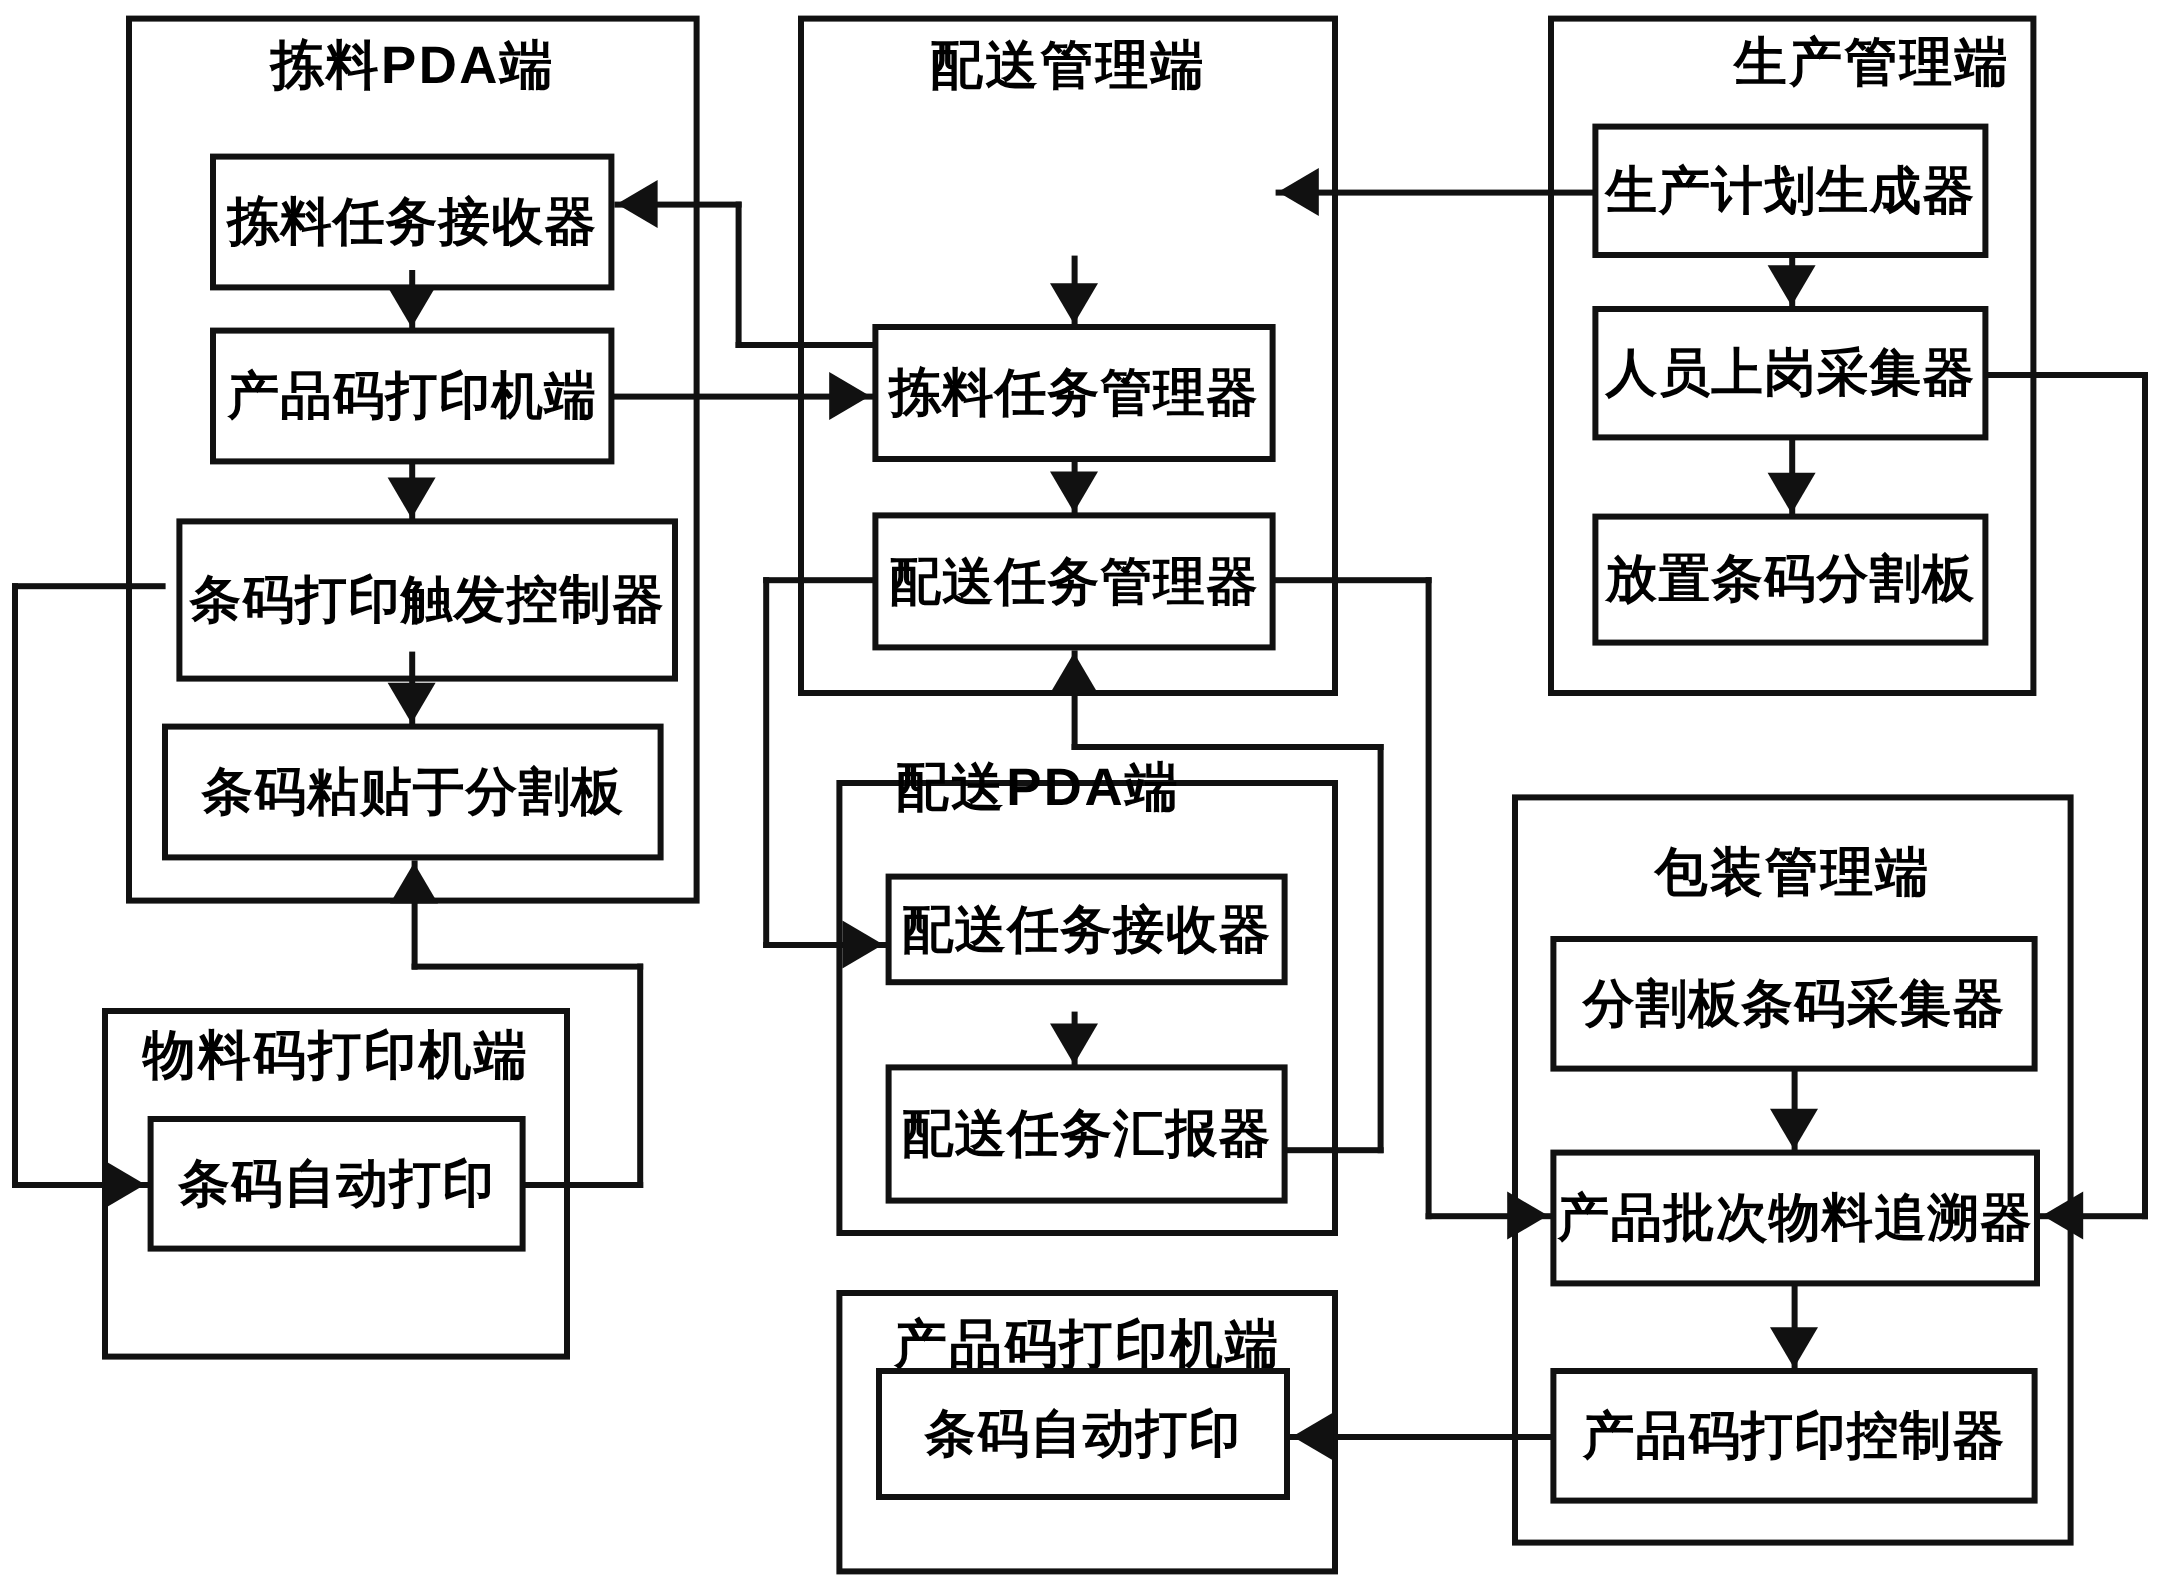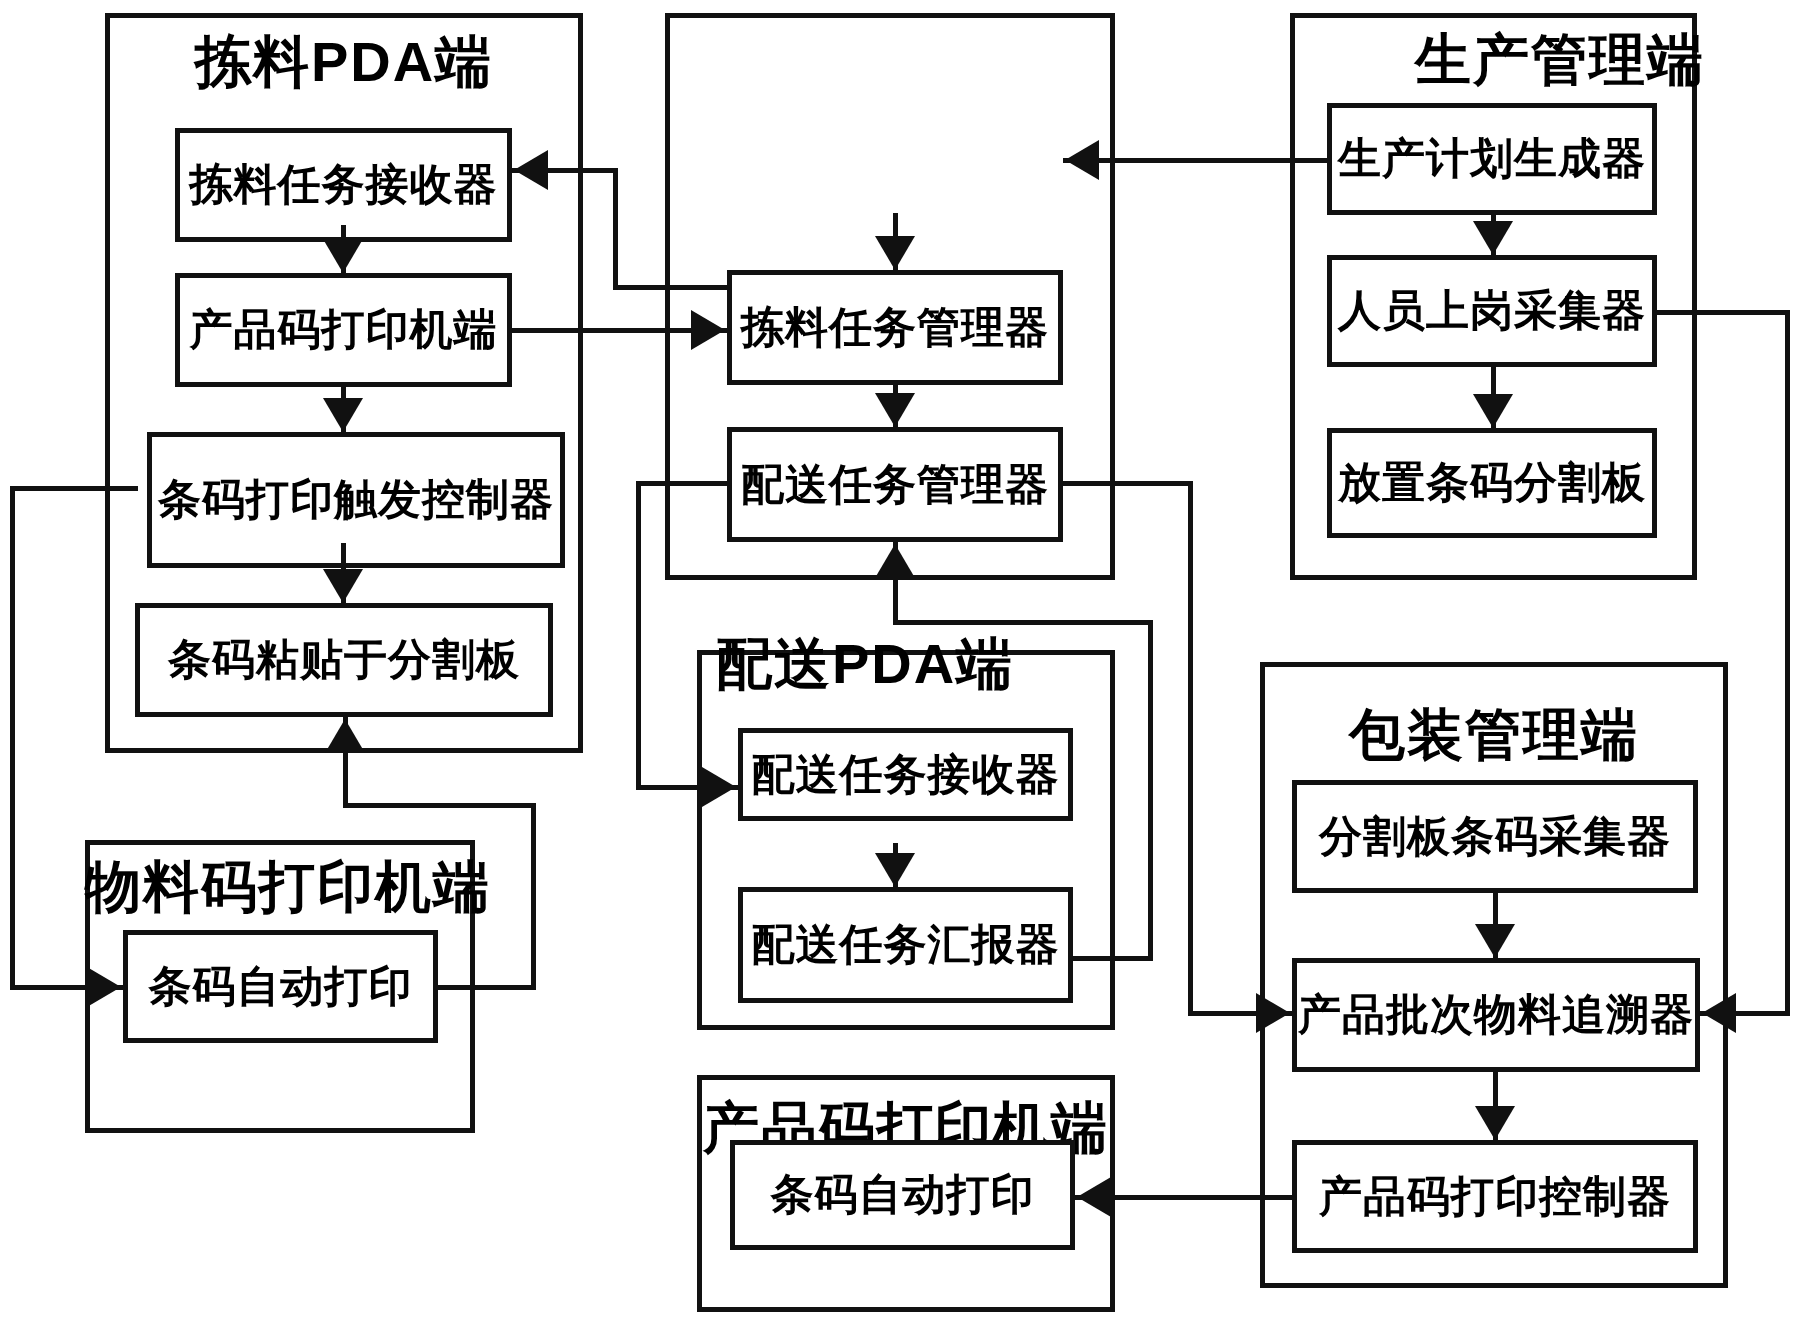--- a/index.html
+++ b/index.html
@@ -5,41 +5,42 @@
   html,body{margin:0;padding:0;background:#ffffff;}
   #diagram-root{
     position:relative;
     font-family:"Liberation Sans","DejaVu Sans",sans-serif;
     background:#ffffff;
     overflow:hidden;
   }
   .group{position:absolute;box-sizing:border-box;background:transparent;}
   .group-title{
     position:absolute;left:0;right:0;text-align:center;
-    font-size:56px;font-weight:600;color:#000;letter-spacing:2px;
+    font-size:44px;font-weight:600;color:#000;letter-spacing:2px;
     white-space:nowrap;
   }
   .node{
     position:absolute;box-sizing:border-box;background:#ffffff;
     display:flex;align-items:center;justify-content:center;
   }
   .node span{
     font-size:43px;font-weight:600;color:#000;letter-spacing:1px;
     white-space:nowrap;
   }
   .seg{position:absolute;}
   .arrowhead{position:absolute;width:0;height:0;}
 </style>
 </head>
 <body>
 
 <div id="diagram-root" style="width: 1815px; height: 1328px; background: rgb(255, 255, 255);">
     <div class="group" style="left: 105px; top: 13px; width: 478px; height: 740px; border: 5px solid rgb(17, 17, 17);"></div>
     <div class="group-title" style="left: 105px; top: 25px; width: 478px;">拣料PDA端</div>
     <div class="group" style="left: 665px; top: 13px; width: 450px; height: 567px; border: 5px solid rgb(17, 17, 17);"></div>
+    <div class="group-title" style="left: 665px; top: 25px; width: 450px;">配送管理端</div>
     <div class="group" style="left: 1290px; top: 13px; width: 407px; height: 567px; border: 5px solid rgb(17, 17, 17);"></div>
     <div class="group-title" style="left: 1290px; top: 23px; width: 484px; margin-left: 28px;">生产管理端</div>
     <div class="group" style="left: 697px; top: 650px; width: 418px; height: 380px; border: 5px solid rgb(17, 17, 17);"></div>
     <div class="group-title" style="left: 697px; top: 627px; width: 336px;">配送PDA端</div>
     <div class="group" style="left: 85px; top: 840px; width: 390px; height: 293px; border: 5px solid rgb(17, 17, 17);"></div>
     <div class="group-title" style="left: 85px; top: 850px; width: 390px;">物料码打印机端</div>
     <div class="group" style="left: 1260px; top: 662px; width: 468px; height: 626px; border: 5px solid rgb(17, 17, 17);"></div>
     <div class="group-title" style="left: 1260px; top: 698px; width: 468px;">包装管理端</div>
     <div class="group" style="left: 697px; top: 1075px; width: 418px; height: 237px; border: 5px solid rgb(17, 17, 17);"></div>
     <div class="group-title" style="left: 697px; top: 1091px; width: 418px;">产品码打印机端</div>

